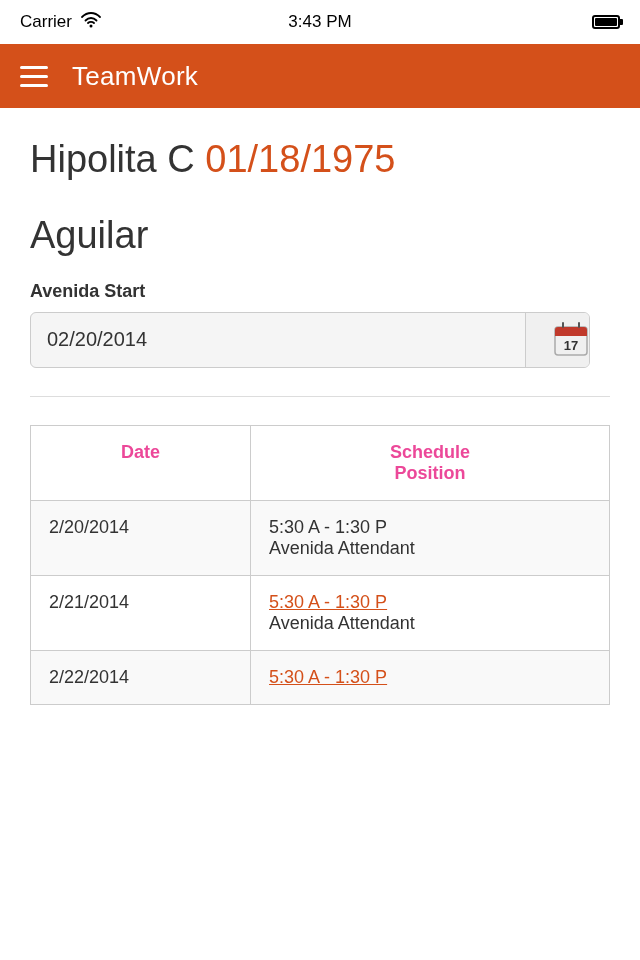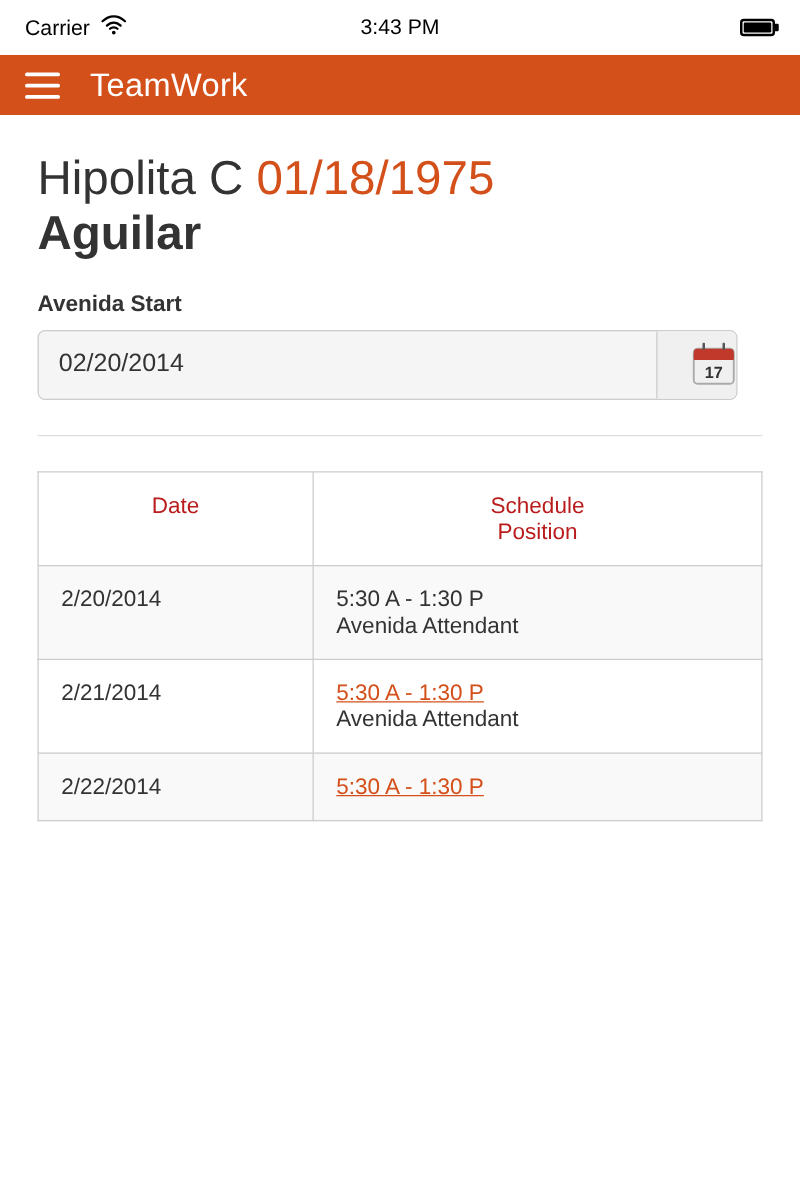--- a/index.html
+++ b/index.html
@@ -70,21 +70,21 @@
       top: 1px;
       bottom: 1px;
       right: 1px;
       background: #000;
       border-radius: 1px;
     }
 
     
     .navbar {
       background: #d4501a;
-      height: 48px;
+      height: 64px;
       display: flex;
       align-items: center;
       padding: 0 20px;
       gap: 24px;
     }
     .hamburger-icon {
       display: flex;
       flex-direction: column;
       gap: 6px;
       cursor: pointer;
@@ -119,21 +119,22 @@
       line-height: 1.15;
     }
     .person-dob {
       color: #d4501a;
       font-size: 38px;
       font-weight: 400;
     }
     .person-lastname {
       font-size: 38px;
       color: #333;
-      font-weight: 700;
+      font-weight: 400;
+      margin-top: 32px;
     }
 
     
     .section-label {
       font-size: 18px;
       font-weight: 700;
       color: #333;
       margin-bottom: 10px;
     }
 
@@ -186,22 +187,22 @@
       border: 1.5px solid #ccc;
     }
     .schedule-table th,
     .schedule-table td {
       border: 1.5px solid #ccc;
       padding: 16px 18px;
       vertical-align: top;
     }
     .schedule-table th {
       font-size: 18px;
-      font-weight: 400;
-      color: #b91c1c;
+      font-weight: 700;
+      color: #ec4899;
       background: #fff;
     }
     .schedule-table td {
       font-size: 18px;
       color: #333;
       background: #fff;
     }
     .schedule-table tr:nth-child(odd) td {
       background: #f9f9f9;
     }

